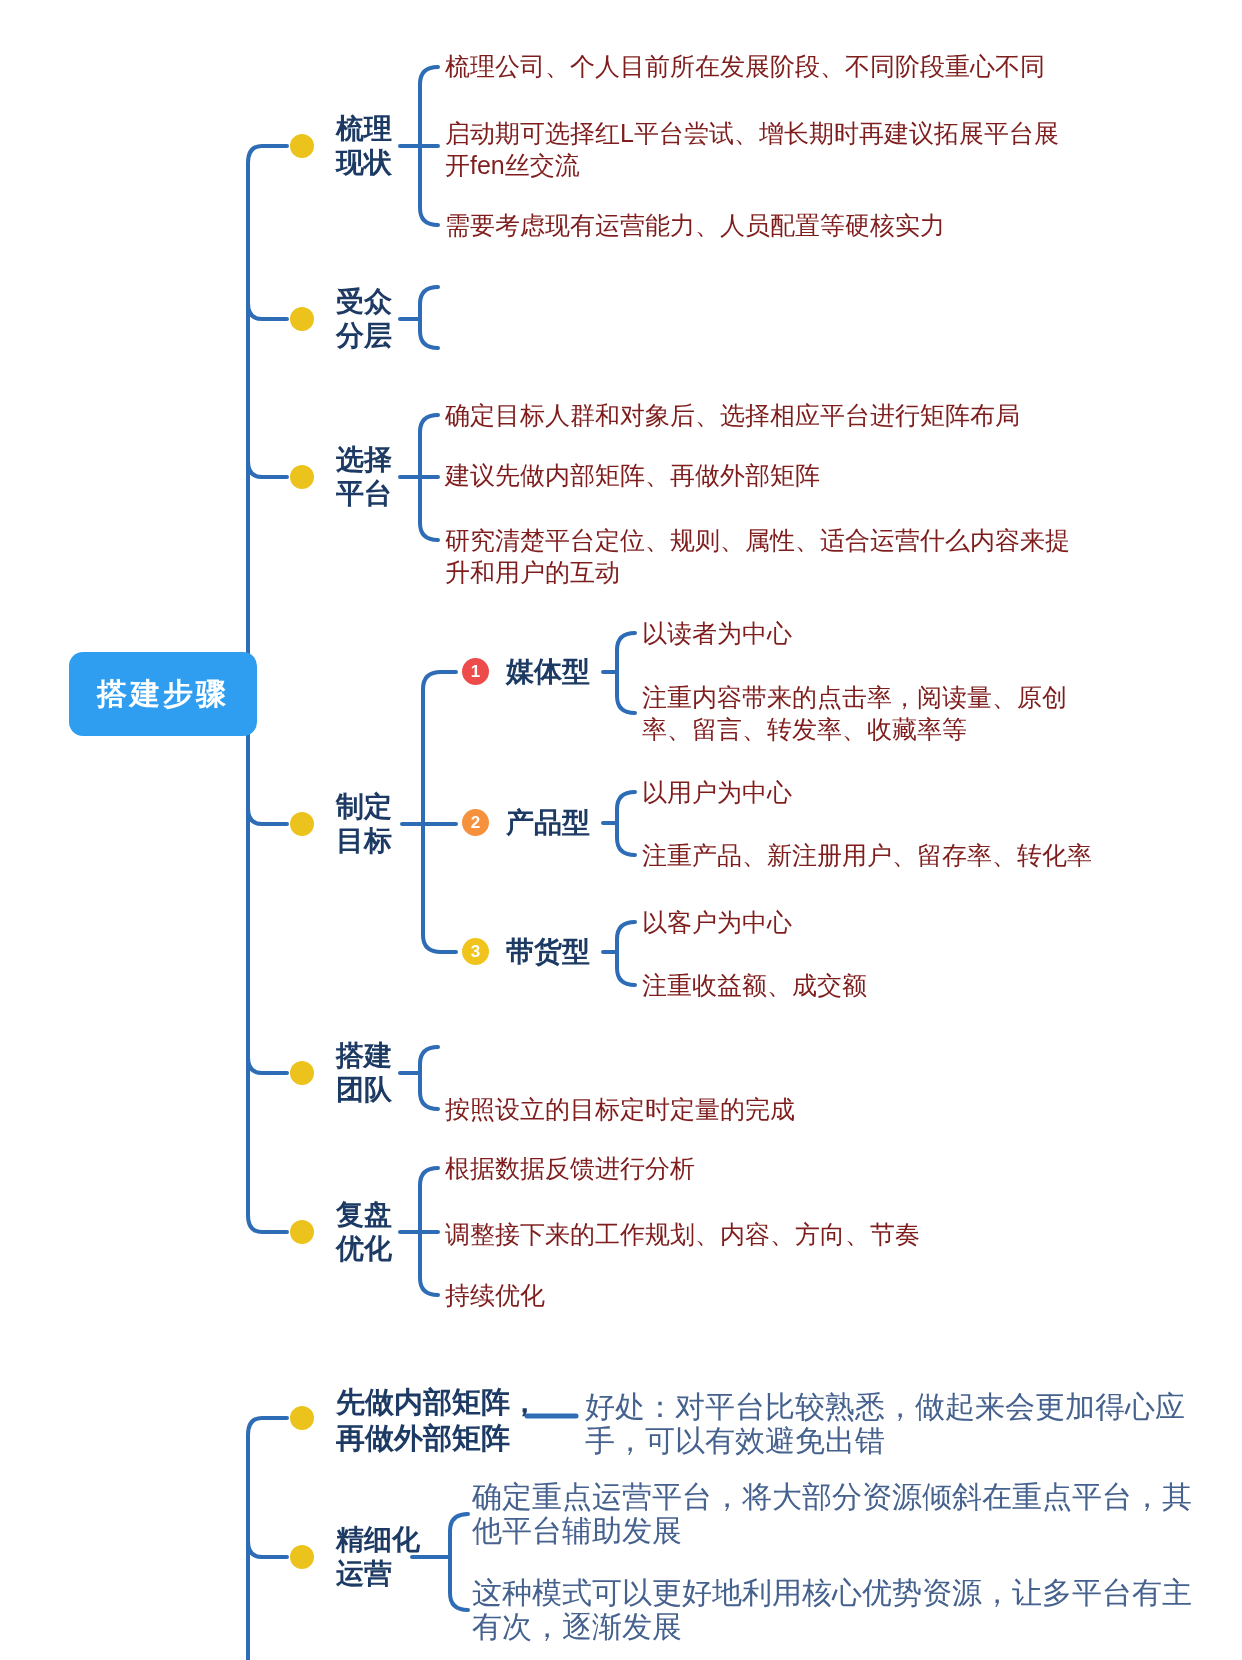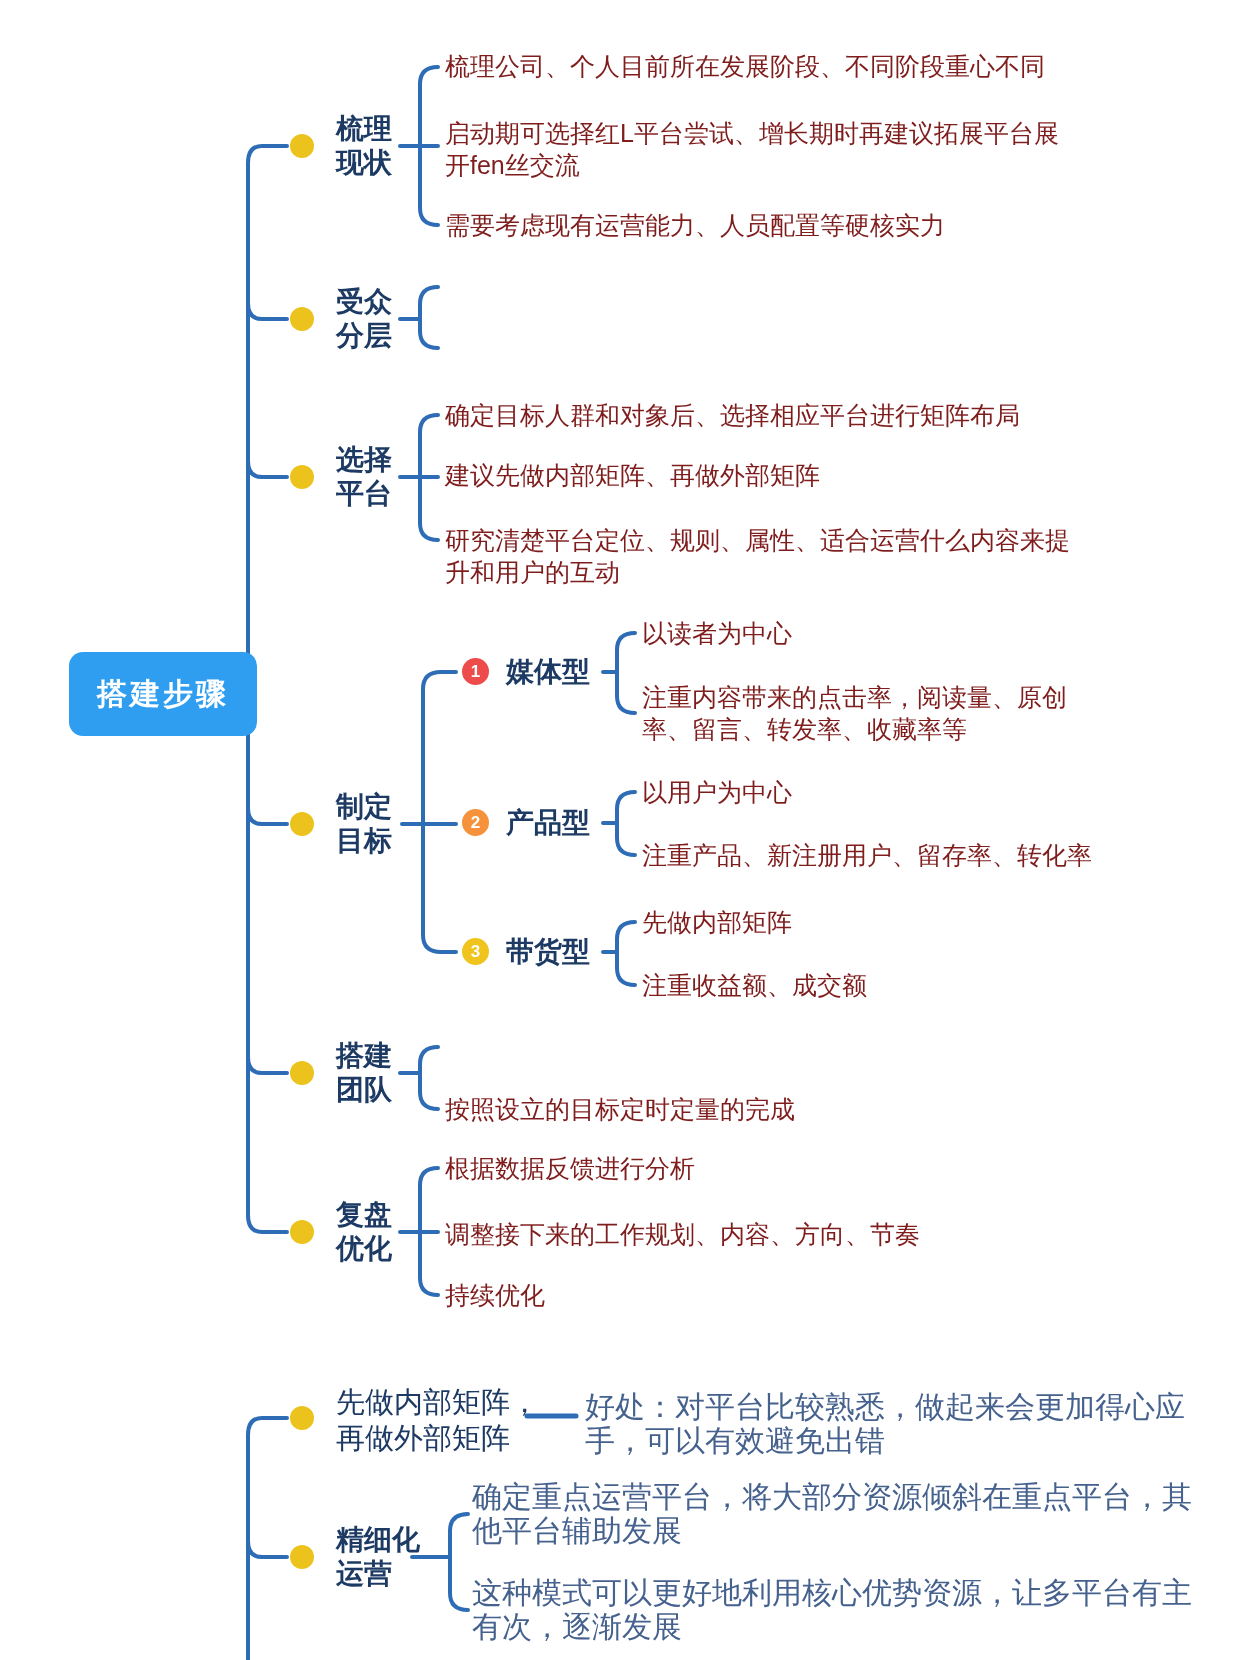--- a/index.html
+++ b/index.html
@@ -9,21 +9,21 @@
   }
   svg.links{position:absolute;left:0;top:0;z-index:1;}
   .node{position:absolute;z-index:2;}
   .root{
     left:32px;top:652px;width:188px;height:84px;background:#2f9ef0;border-radius:14px;
     color:#ffffff;font-size:30px;font-weight:700;letter-spacing:3px;
     display:flex;align-items:center;justify-content:center;margin-left:37px;
   }
   .bullet{width:24px;height:24px;border-radius:50%;background:#ecc31c;}
   .blabel{font-size:28px;line-height:34px;font-weight:700;color:#1c3a63;white-space:pre-line;}
-  .blabel-lg{font-size:29px;line-height:36px;font-weight:400;color:#1c3a63;white-space:pre-line;}
+  .blabel-lg{font-size:29px;line-height:36px;font-weight:700;color:#1c3a63;white-space:pre-line;}
   .child{font-size:25px;line-height:32px;color:#7f1d1d;white-space:pre-line;}
   .child-lg{font-size:30px;line-height:34px;color:#45618e;white-space:pre-line;}
   .goal-label{font-size:28px;line-height:36px;font-weight:700;color:#1c3a63;white-space:nowrap;}
   .badge{
     width:27px;height:27px;border-radius:50%;color:#ffffff;font-size:17px;font-weight:700;
     display:flex;align-items:center;justify-content:center;
   }
 </style>
 </head>
 <body>
@@ -103,21 +103,21 @@
 
   <div class="node goal-label" style="left:506px;top:654px">媒体型</div>
   <div class="node goal-label" style="left:506px;top:805px">产品型</div>
   <div class="node goal-label" style="left:506px;top:934px">带货型</div>
 
   <div class="node child" style="left:642px;top:617px">以读者为中心</div>
   <div class="node child" style="left:642px;top:681px">注重内容带来的点击率，阅读量、原创
 率、留言、转发率、收藏率等</div>
   <div class="node child" style="left:642px;top:776px">以用户为中心</div>
   <div class="node child" style="left:642px;top:839px">注重产品、新注册用户、留存率、转化率</div>
-  <div class="node child" style="left:642px;top:906px">先做内部矩阵</div>
+  <div class="node child" style="left:642px;top:906px">以客户为中心</div>
   <div class="node child" style="left:642px;top:969px">注重收益额、成交额</div>
 
   <div class="node bullet" style="left:290px;top:1406px"></div>
   <div class="node bullet" style="left:290px;top:1545px"></div>
 
   <div class="node blabel-lg" style="left:336px;top:1384px">先做内部矩阵，
 再做外部矩阵</div>
   <div class="node blabel" style="left:336px;top:1523px">精细化
 运营</div>
 

